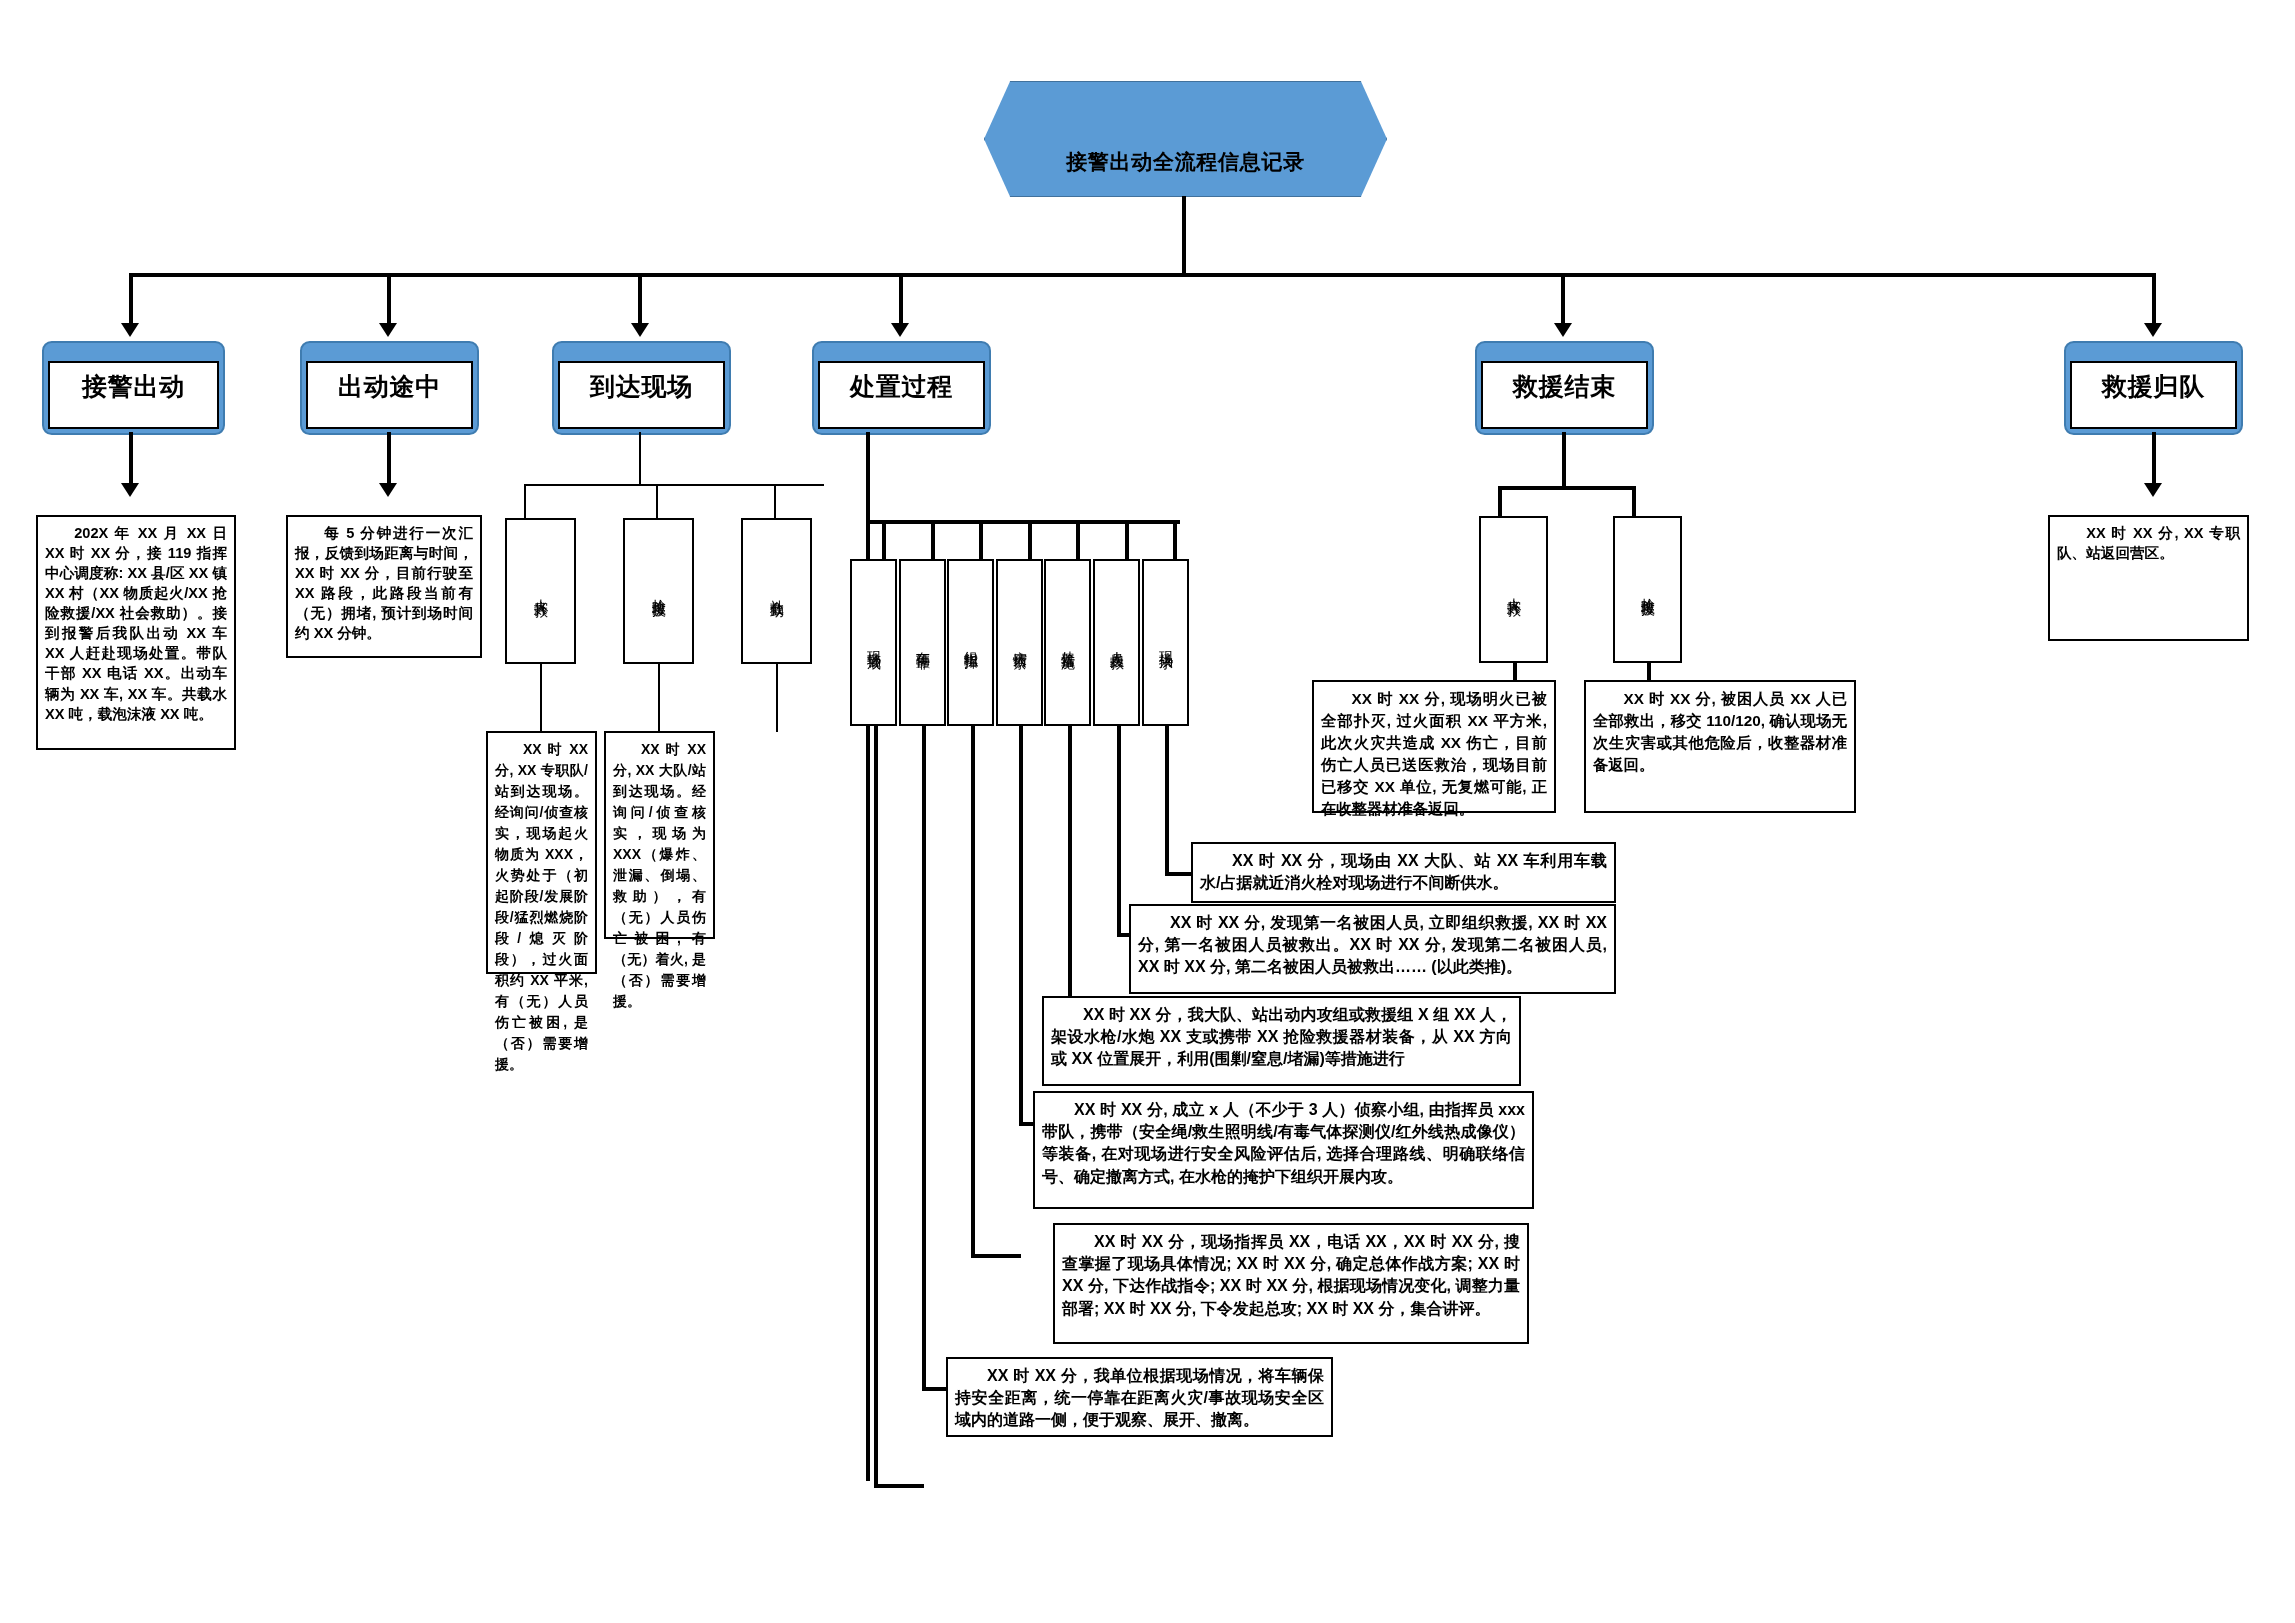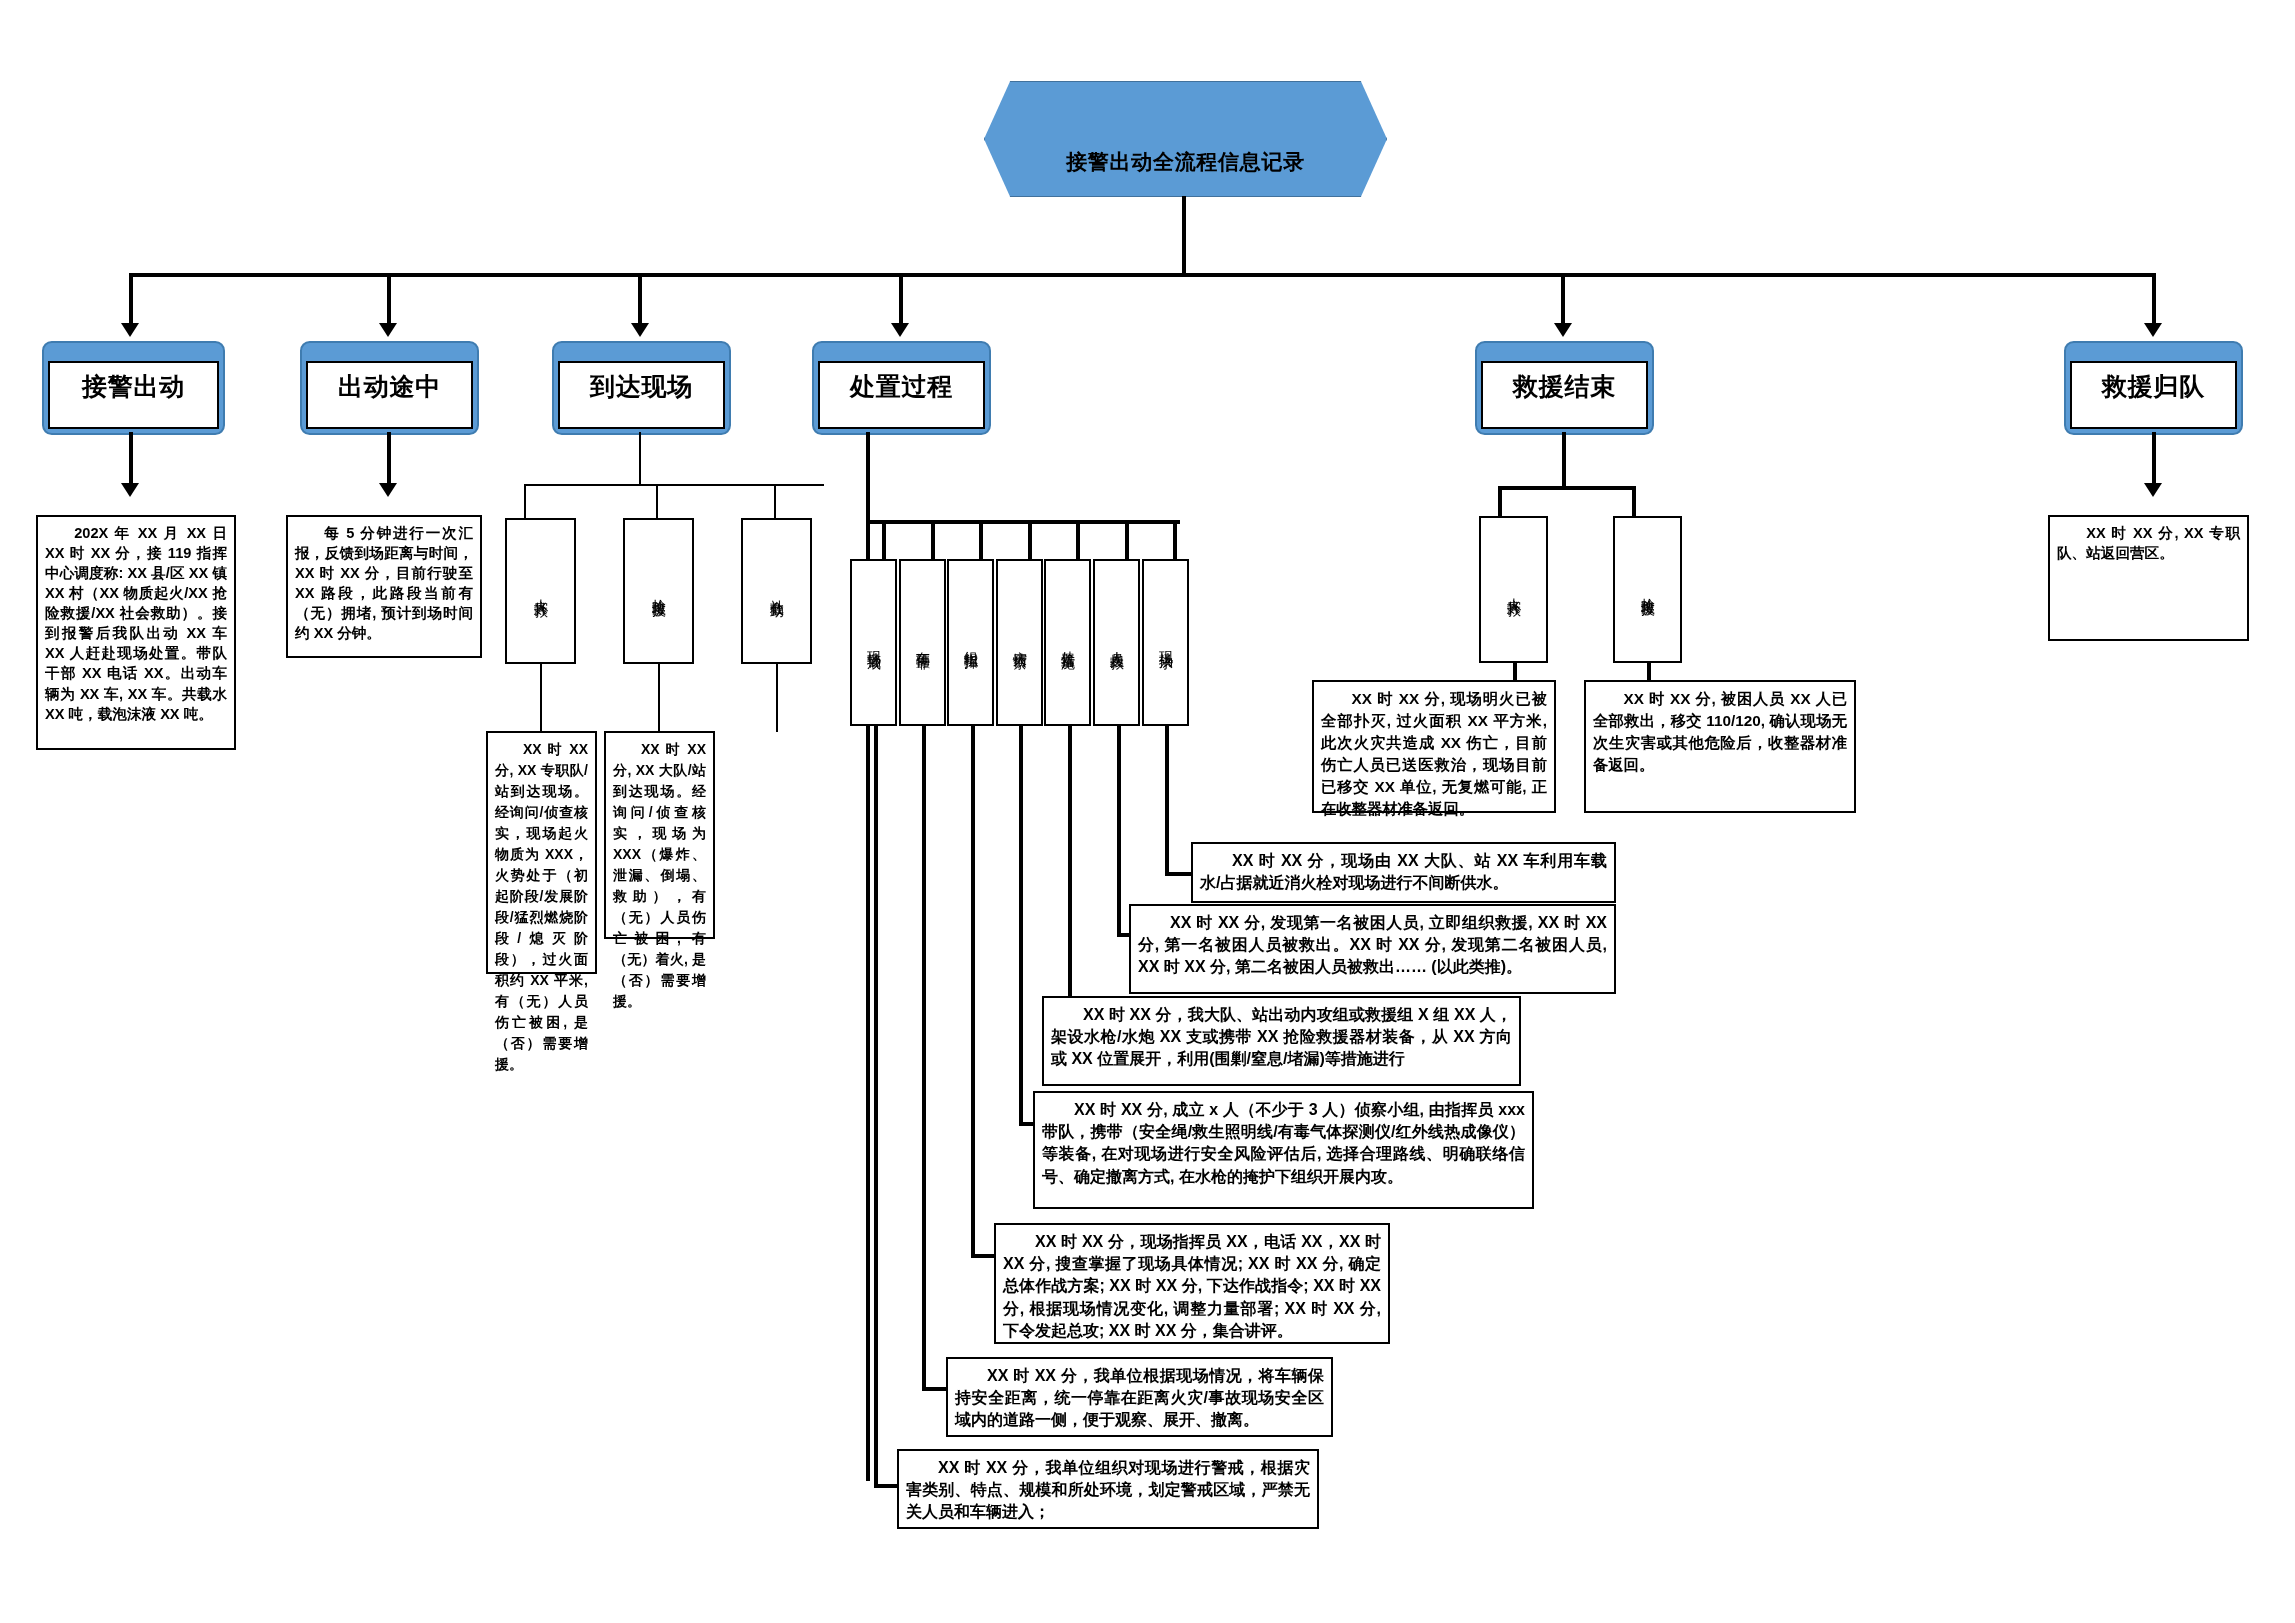--- a/index.html
+++ b/index.html
@@ -206,28 +206,25 @@
   </div>
   <div class="tbox" style="left:1129px;top:904px;width:487px;height:90px;">
     <p style="font-size:16px;line-height:1.4;">XX 时 XX 分, 发现第一名被困人员, 立即组织救援, XX 时 XX 分, 第一名被困人员被救出。XX 时 XX 分, 发现第二名被困人员, XX 时 XX 分, 第二名被困人员被救出…… (以此类推)。</p>
   </div>
   <div class="tbox" style="left:1042px;top:996px;width:479px;height:90px;">
     <p style="font-size:16px;line-height:1.4;">XX 时 XX 分，我大队、站出动内攻组或救援组 X 组 XX 人，架设水枪/水炮 XX 支或携带 XX 抢险救援器材装备，从 XX 方向或 XX 位置展开，利用(围剿/窒息/堵漏)等措施进行</p>
   </div>
   <div class="tbox" style="left:1033px;top:1091px;width:501px;height:118px;">
     <p style="font-size:16px;line-height:1.4;">XX 时 XX 分, 成立 x 人（不少于 3 人）侦察小组, 由指挥员 xxx 带队，携带（安全绳/救生照明线/有毒气体探测仪/红外线热成像仪）等装备, 在对现场进行安全风险评估后, 选择合理路线、明确联络信号、确定撤离方式, 在水枪的掩护下组织开展内攻。</p>
   </div>
-  <div class="tbox" style="left:994px;top:1223px;width:396px;height:121px;">
+  <div class="tbox" style="left:1053px;top:1223px;width:476px;height:121px;">
     <p style="font-size:16px;line-height:1.4;">XX 时 XX 分，现场指挥员 XX，电话 XX，XX 时 XX 分, 搜查掌握了现场具体情况; XX 时 XX 分, 确定总体作战方案; XX 时 XX 分, 下达作战指令; XX 时 XX 分, 根据现场情况变化, 调整力量部署; XX 时 XX 分, 下令发起总攻; XX 时 XX 分，集合讲评。</p>
   </div>
   <div class="tbox" style="left:946px;top:1357px;width:387px;height:80px;">
     <p style="font-size:16px;line-height:1.4;">XX 时 XX 分，我单位根据现场情况，将车辆保持安全距离，统一停靠在距离火灾/事故现场安全区域内的道路一侧，便于观察、展开、撤离。</p>
-  </div>
-  <div class="tbox" style="left:897px;top:1449px;width:422px;height:80px;">
-    <p style="font-size:16px;line-height:1.4;">XX 时 XX 分，我单位组织对现场进行警戒，根据灾害类别、特点、规模和所处环境，划定警戒区域，严禁无关人员和车辆进入；</p>
   </div>
 
   <div class="ln lv" style="left:1562px;top:432px;height:57px;"></div>
   <div class="ln lh" style="left:1498px;top:486px;width:137px;"></div>
   <div class="ln lv" style="left:1498px;top:486px;height:32px;"></div>
   <div class="ln lv" style="left:1632px;top:486px;height:32px;"></div>
 
   <div class="vbox" style="left:1479px;top:516px;width:69px;height:147px;">
     <span>火灾扑救</span>
   </div>

